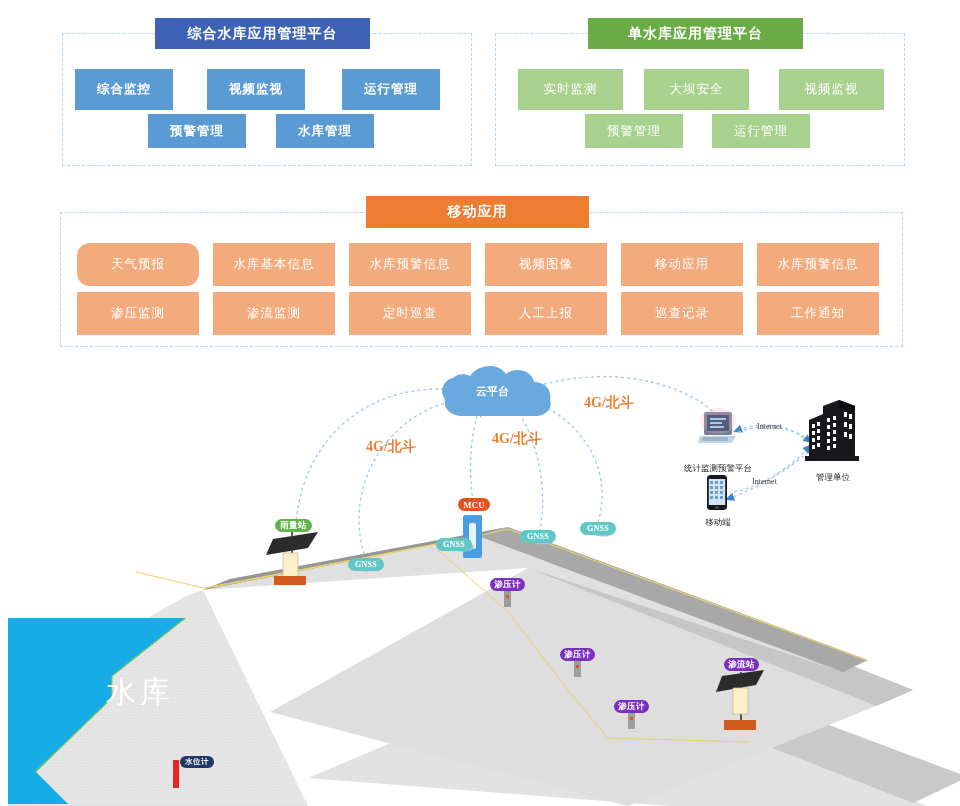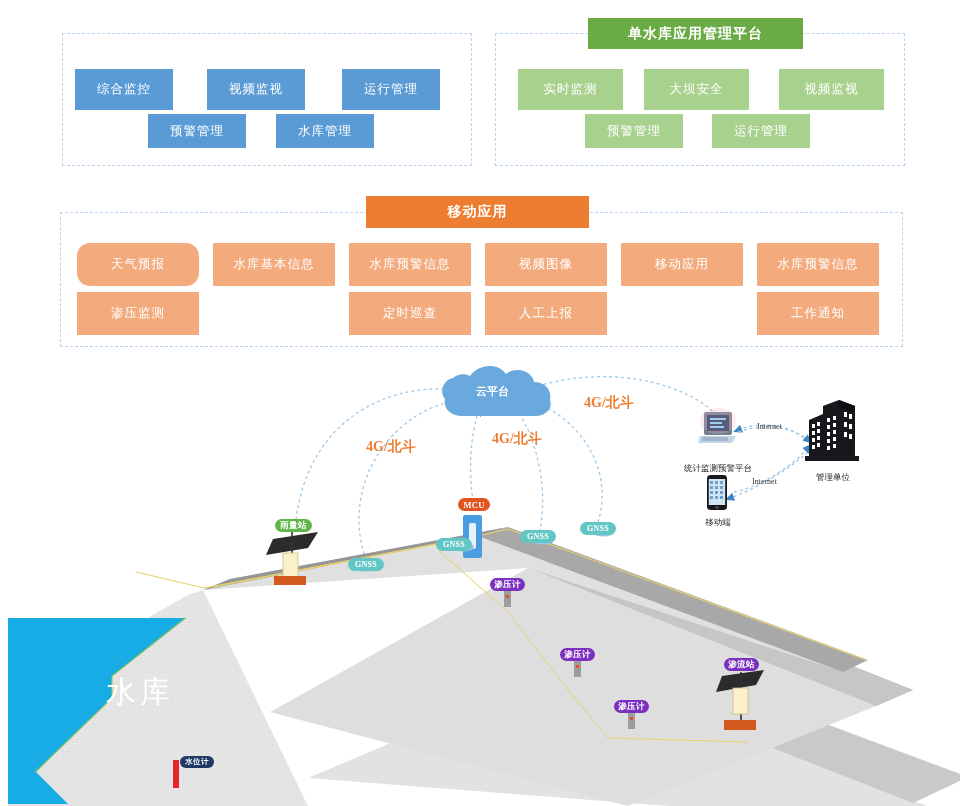--- a/index.html
+++ b/index.html
@@ -13,21 +13,21 @@
   
   .panel{position:absolute;border:1px dashed #b9d4ee;background:#fff;}
   .panel-title{
     position:absolute;display:flex;align-items:center;justify-content:center;
     color:#fff;font-size:14px;font-weight:bold;letter-spacing:1px;
   }
   .tile{
     position:absolute;display:flex;align-items:center;justify-content:center;
     color:#ffffff;font-size:12.5px;letter-spacing:1px;
   }
-  .tile.blue{background:#5b9bd5;}
+  .tile.blue{background:#5b9bd5;font-weight:bold;}
   .tile.green{background:#a9d18e;}
   .tile.orange{background:#f3ab7e;}
   .title-blue{background:#3f62b5;}
   .title-green{background:#6aab46;}
   .title-orange{background:#ed7d31;}
 
   
   .scene{position:absolute;left:8px;top:360px;width:960px;height:446px;font-family:Liberation Serif, serif;}
   .scene svg{position:absolute;left:0;top:0;}
 
@@ -61,20 +61,21 @@
     position:absolute;color:#ffffff;font-size:30px;letter-spacing:4px;
     white-space:nowrap;
   }
 </style>
 </head>
 <body>
 
 <div class="stage">
 
   <div class="panel" style="left:62px;top:33px;width:408px;height:131px;"></div>
+  <div class="panel-title title-blue" style="left:155px;top:18px;width:215px;height:31px;">综合水库应用管理平台</div>
 
   <div class="tile blue" style="left:75px;top:69px;width:98px;height:41px;">综合监控</div>
   <div class="tile blue" style="left:207px;top:69px;width:98px;height:41px;">视频监视</div>
   <div class="tile blue" style="left:342px;top:69px;width:98px;height:41px;">运行管理</div>
   <div class="tile blue" style="left:148px;top:114px;width:98px;height:34px;">预警管理</div>
   <div class="tile blue" style="left:276px;top:114px;width:98px;height:34px;">水库管理</div>
 
   <div class="panel" style="left:495px;top:33px;width:408px;height:131px;"></div>
   <div class="panel-title title-green" style="left:588px;top:18px;width:215px;height:31px;">单水库应用管理平台</div>
 
@@ -88,22 +89,24 @@
   <div class="panel-title title-orange" style="left:366px;top:196px;width:223px;height:32px;">移动应用</div>
 
   <div class="tile orange" style="left:77px;top:243px;width:122px;height:43px;border-radius:13px;">天气预报</div>
   <div class="tile orange" style="left:213px;top:243px;width:122px;height:43px;">水库基本信息</div>
   <div class="tile orange" style="left:349px;top:243px;width:122px;height:43px;">水库预警信息</div>
   <div class="tile orange" style="left:485px;top:243px;width:122px;height:43px;">视频图像</div>
   <div class="tile orange" style="left:621px;top:243px;width:122px;height:43px;">移动应用</div>
   <div class="tile orange" style="left:757px;top:243px;width:122px;height:43px;">水库预警信息</div>
 
   <div class="tile orange" style="left:77px;top:292px;width:122px;height:43px;">渗压监测</div>
+  <div class="tile orange" style="left:213px;top:292px;width:122px;height:43px;">渗流监测</div>
   <div class="tile orange" style="left:485px;top:292px;width:122px;height:43px;">人工上报</div>
   <div class="tile orange" style="left:349px;top:292px;width:122px;height:43px;">定时巡查</div>
+  <div class="tile orange" style="left:621px;top:292px;width:122px;height:43px;">巡查记录</div>
   <div class="tile orange" style="left:757px;top:292px;width:122px;height:43px;">工作通知</div>
 
   <div class="scene">
 
     <svg width="960" height="446" viewBox="0 0 960 446">
       <defs>
         <pattern id="dots" width="3" height="3" patternUnits="userSpaceOnUse">
           <rect width="3" height="3" fill="#e6e6e6"></rect>
           <circle cx="1" cy="1" r="0.55" fill="#d2d2d2"></circle>
         </pattern>

